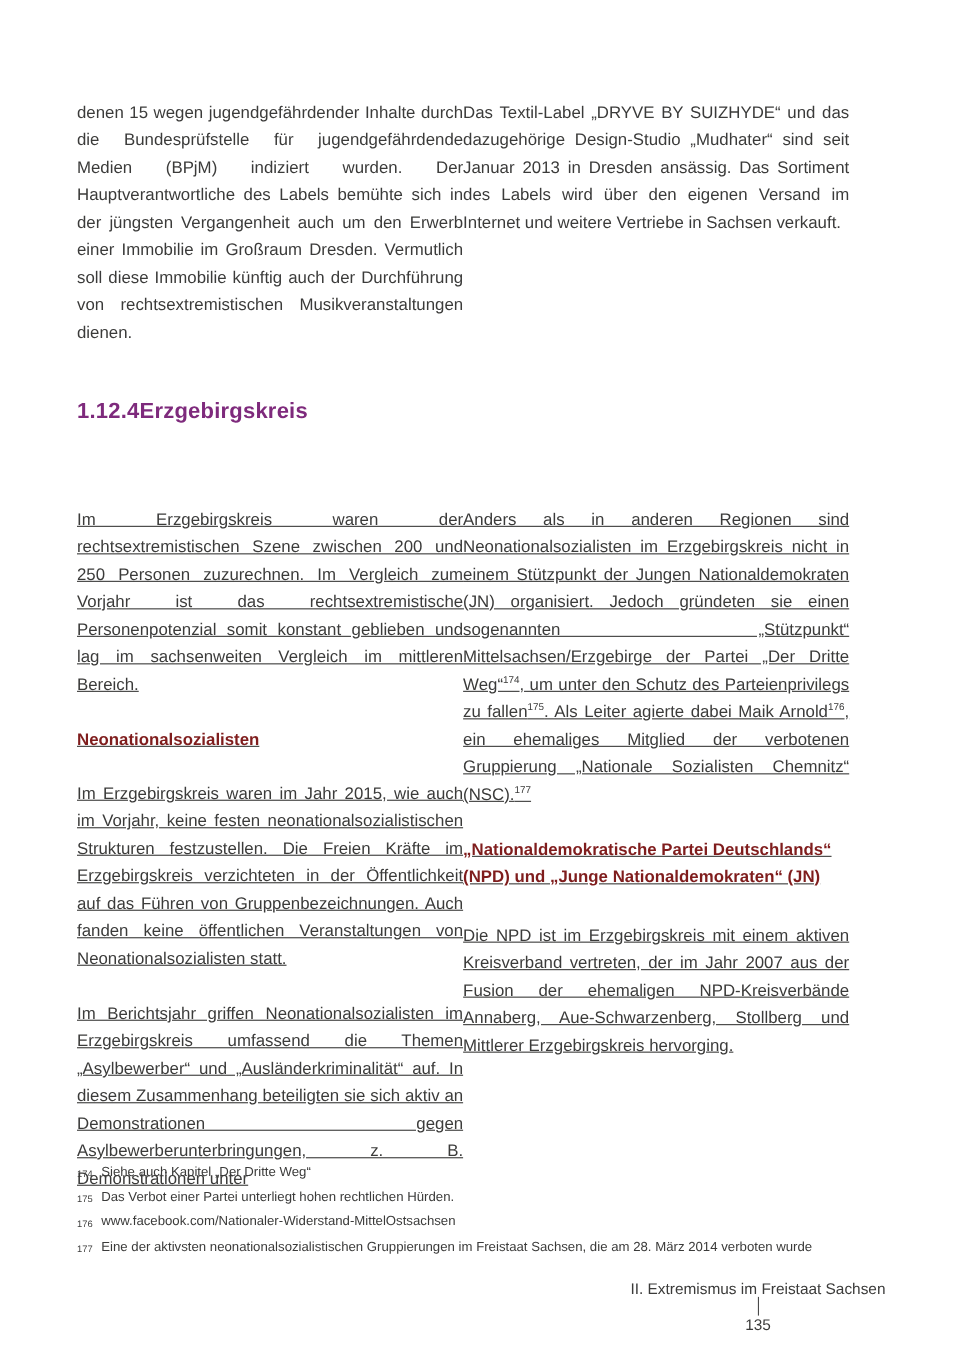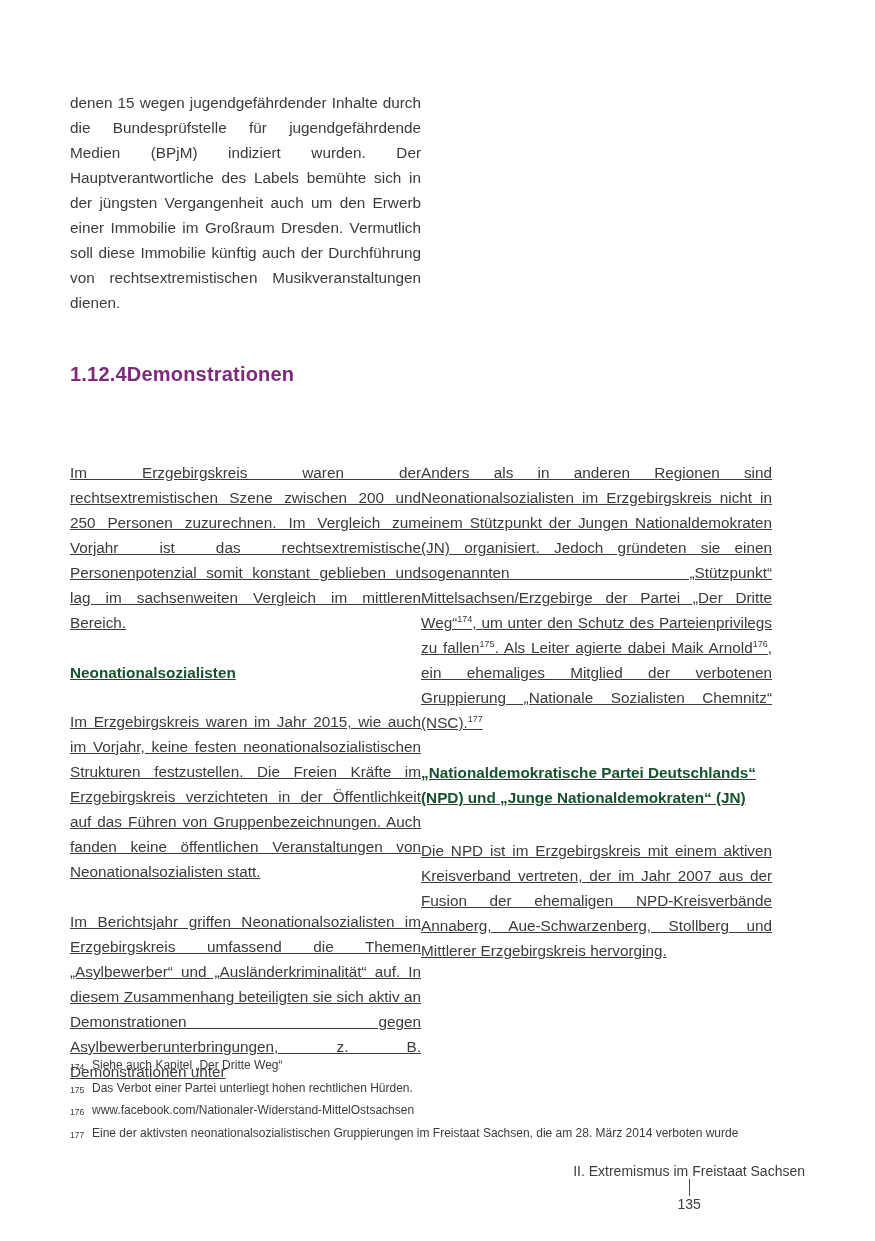--- a/index.html
+++ b/index.html
@@ -39,21 +39,21 @@
     font-size: 20px;
     font-weight: bold;
     color: #7e2a7c;
     letter-spacing: 0.2px;
   }
   .section-heading .num { margin-right: 0; }
   h3.sub {
     font-size: 15.3px;
     line-height: 25px;
     font-weight: bold;
-    color: #14532d;
+    color: #7f1d1d;
     margin: 0 0 24px 0;
   }
   h3.sub.multiline { margin-top: 5px; margin-bottom: 28px; }
   sup.fnref {
     font-size: 9px;
     line-height: 0;
     vertical-align: super;
     color: #3b3b3a;
   }
   .footnotes {
@@ -92,23 +92,24 @@
     margin: 0 10px;
   }
 </style>
 </head>
 <body>
 
 <div class="page">
 
   <div class="intro-row">
     <p class="body col">denen 15 wegen jugendgefährdender Inhalte durch die Bundesprüfstelle für jugendgefährdende Medien (BPjM) indiziert wurden. Der Hauptverantwortliche des Labels bemühte sich in der jüngsten Vergangenheit auch um den Erwerb einer Immobilie im Großraum Dresden. Vermutlich soll diese Immobilie künftig auch der Durchführung von rechtsextremistischen Musikveranstaltungen dienen.</p>
+    <p class="body col">Das Textil-Label „DRYVE BY SUIZHYDE“ und das dazugehörige Design-Studio „Mudhater“ sind seit Januar 2013 in Dresden ansässig. Das Sortiment des Labels wird über den eigenen Versand im Internet und weitere Vertriebe in Sachsen verkauft.</p>
   </div>
 
-  <h2 class="section-heading"><span class="num">1.12.4</span><span>Demonstrationen</span></h2>
+  <h2 class="section-heading"><span class="num">1.12.4</span><span>Erzgebirgskreis</span></h2>
 
   <div class="main-row">
 
     <div class="col">
       <p class="body">Im Erzgebirgskreis waren der rechtsextremistischen Szene zwischen 200 und 250 Personen zuzurechnen. Im Vergleich zum Vorjahr ist das rechtsextremistische Personenpotenzial somit konstant geblieben und lag im sachsenweiten Vergleich im mittleren Bereich.</p>
       <h3 class="sub">Neonationalsozialisten</h3>
       <p class="body">Im Erzgebirgskreis waren im Jahr 2015, wie auch im Vorjahr, keine festen neonationalsozialistischen Strukturen festzustellen. Die Freien Kräfte im Erzgebirgskreis verzichteten in der Öffentlichkeit auf das Führen von Gruppenbezeichnungen. Auch fanden keine öffentlichen Veranstaltungen von Neonationalsozialisten statt.</p>
       <p class="body">Im Berichtsjahr griffen Neonationalsozialisten im Erzgebirgskreis umfassend die Themen „Asylbewerber“ und „Ausländerkriminalität“ auf. In diesem Zusammenhang beteiligten sie sich aktiv an Demonstrationen gegen Asylbewerberunterbringungen, z. B. Demonstrationen unter</p>
     </div>
 

